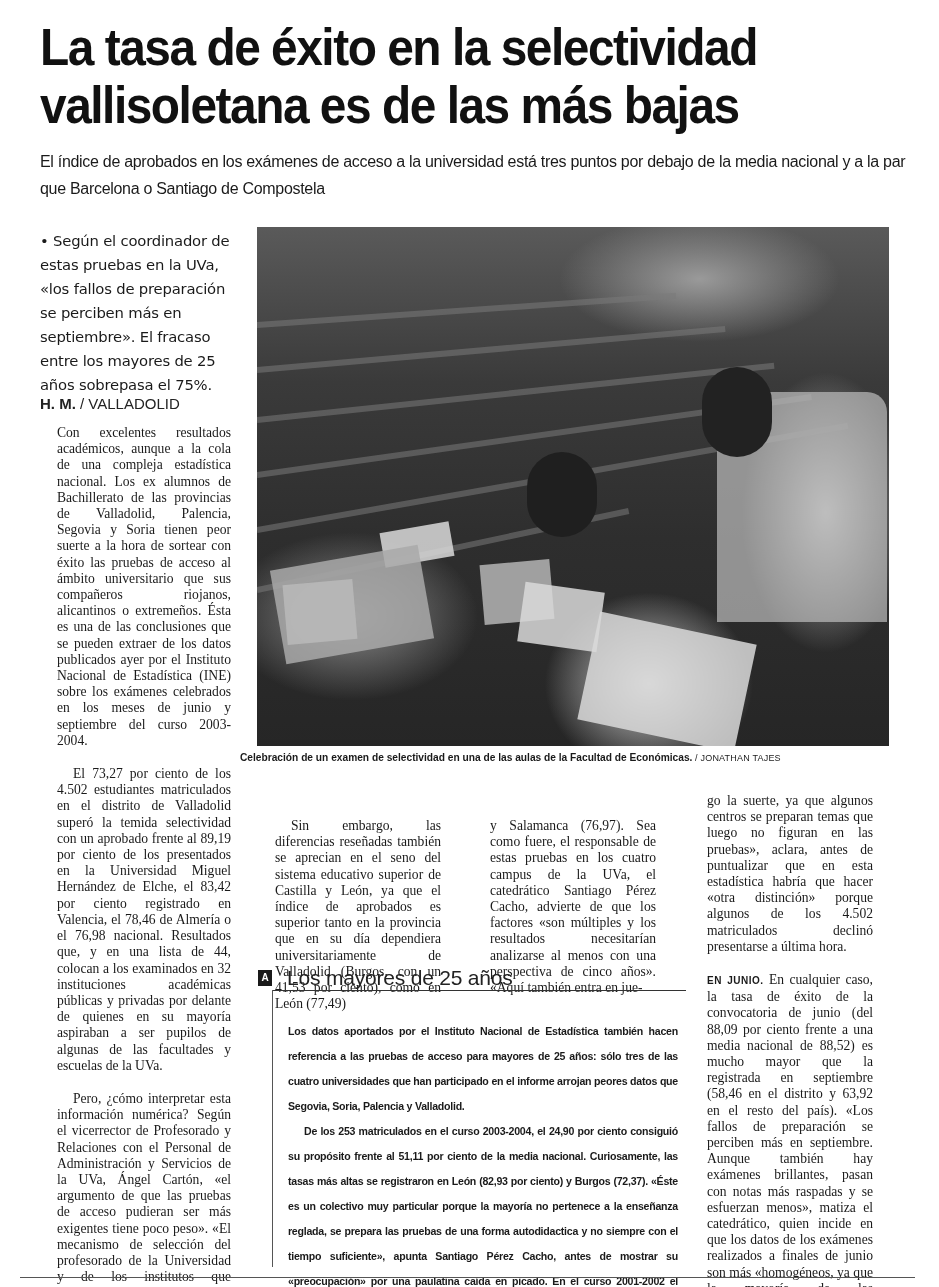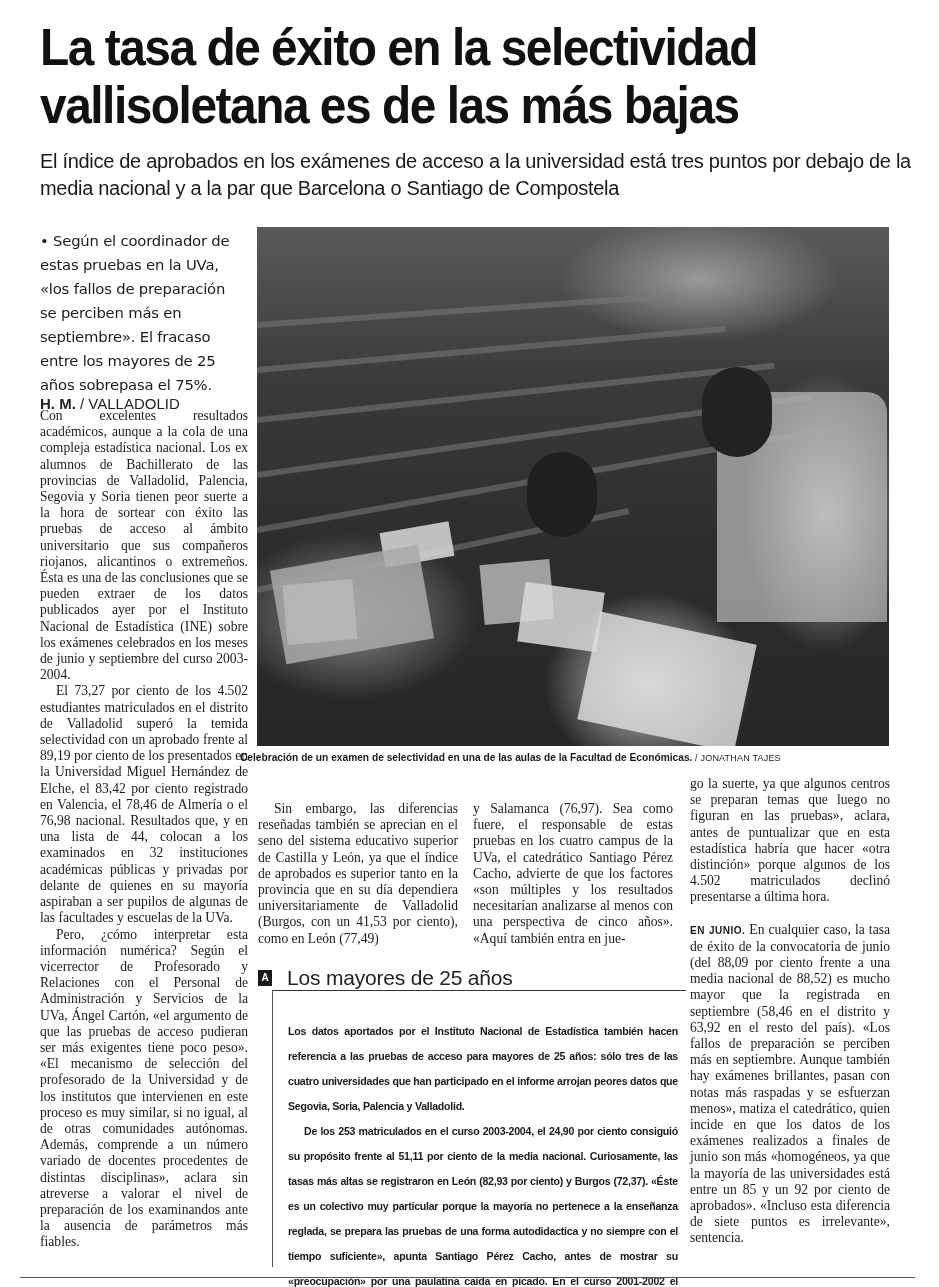--- a/index.html
+++ b/index.html
@@ -5,39 +5,39 @@
   html, body { margin: 0; padding: 0; background: #ffffff; }
   body { width: 939px; height: 1287px; position: relative; overflow: hidden; color: #1a1a1a; }
   .headline {
     position: absolute; left: 40px; top: 18px; width: 880px;
     font-family: "Liberation Sans", sans-serif; font-weight: bold;
     font-size: 52px; line-height: 58px; letter-spacing: -1.6px;
     transform: scaleX(0.92); transform-origin: left top; color: #111;
   }
   .subhead {
     position: absolute; left: 40px; top: 148px; width: 880px;
-    font-family: "Liberation Sans", sans-serif; font-size: 20px; line-height: 27px;
+    font-family: "Liberation Sans", sans-serif; font-size: 16px; line-height: 27px;
     letter-spacing: -0.3px; color: #1a1a1a;
   }
   .pull {
     position: absolute; left: 40px; top: 229px; width: 205px;
     font-family: "DejaVu Sans", sans-serif; font-size: 14.8px; line-height: 24px; color: #1a1a1a;
     letter-spacing: -0.2px;
   }
   .byline {
     position: absolute; left: 40px; top: 395px; width: 215px;
     font-family: "Liberation Sans", sans-serif; font-size: 15px; color: #222;
   }
   .byline b { font-weight: bold; }
   .col {
     position: absolute; font-family: "Liberation Serif", serif;
     font-size: 13.6px; line-height: 16.2px; text-align: justify; color: #1a1a1a;
     hyphens: auto;
   }
-  .col p { margin: 0; text-indent: 0; }
+  .col p { margin: 17px; text-indent: 0; }
   .col p.ind { text-indent: 16px; }
   .col1 { left: 40px; top: 408px; width: 208px; }
   .col2 { left: 258px; top: 801px; width: 200px; }
   .col3 { left: 473px; top: 801px; width: 200px; }
   .col4 { left: 690px; top: 776px; width: 200px; }
   .lead-in { font-family: Liberation Sans, sans-serif; font-weight: bold; letter-spacing: 0.5px; font-size: 10px; }
   .photo {
     position: absolute; left: 257px; top: 227px; width: 632px; height: 519px;
     background:
       radial-gradient(ellipse 180px 120px at 15% 75%, #8a8a8a 0%, transparent 70%),

